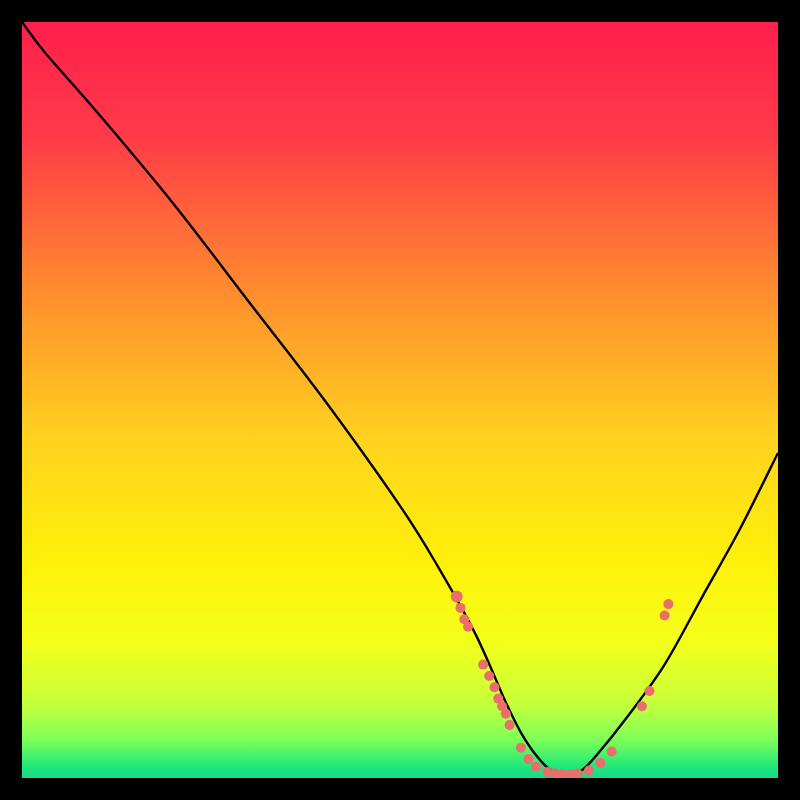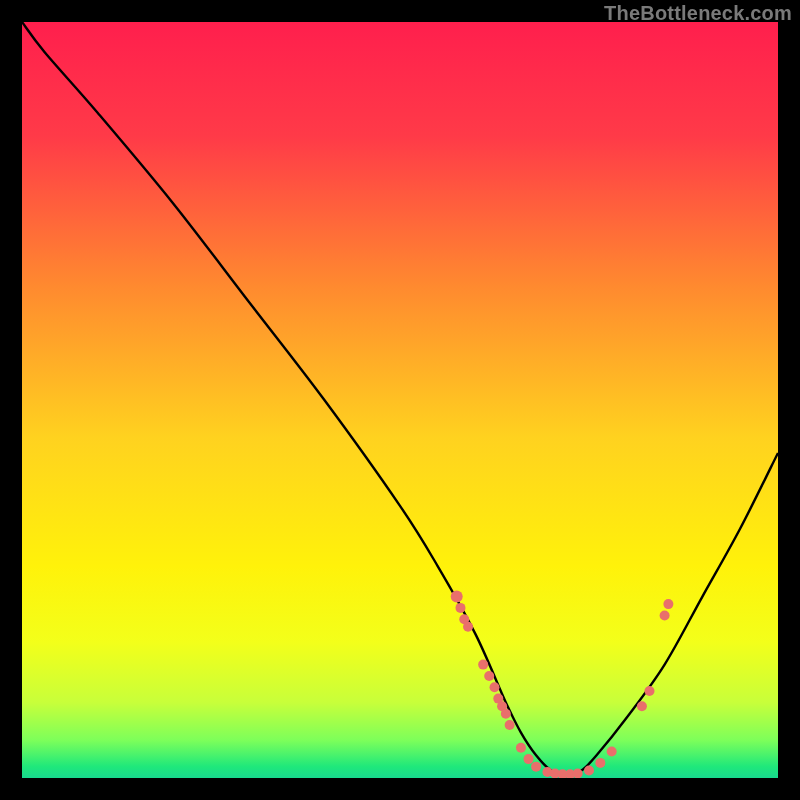--- a/index.html
+++ b/index.html
@@ -39,21 +39,20 @@
   .plot-svg {
     width: 756px;
     height: 756px;
     display: block;
   }
 </style>
 </head>
 <body>
 
 <div class="frame">
-  <div class="watermark">TheBottleneck.com</div>
 
   <div class="plot-area">
     <svg class="plot-svg" viewBox="0 0 756 756">
       <defs>
         <linearGradient id="bg-grad" x1="0" y1="0" x2="0" y2="1">
             <stop offset="0%" stop-color="#ff1f4d"></stop>
             <stop offset="15%" stop-color="#ff3a48"></stop>
             <stop offset="35%" stop-color="#ff8a2f"></stop>
             <stop offset="55.00000000000001%" stop-color="#ffd21f"></stop>
             <stop offset="72%" stop-color="#fff20a"></stop>

